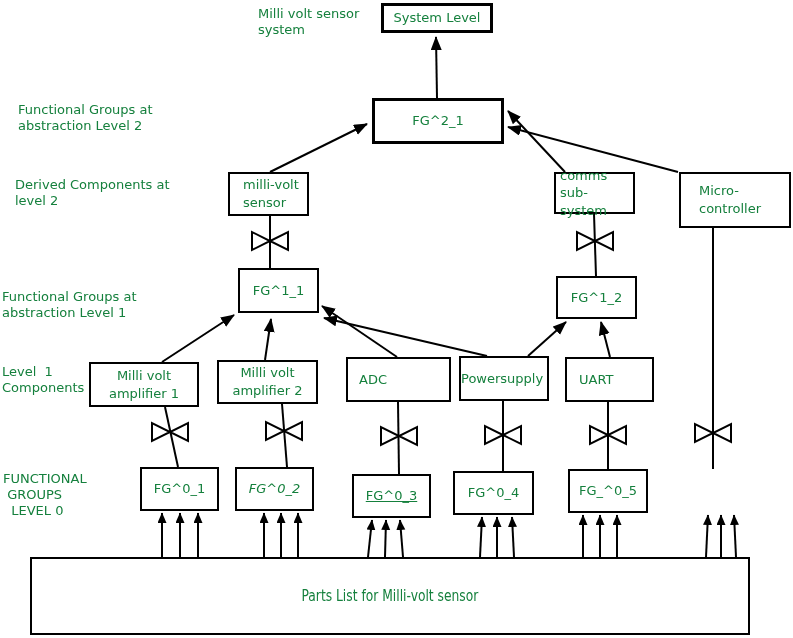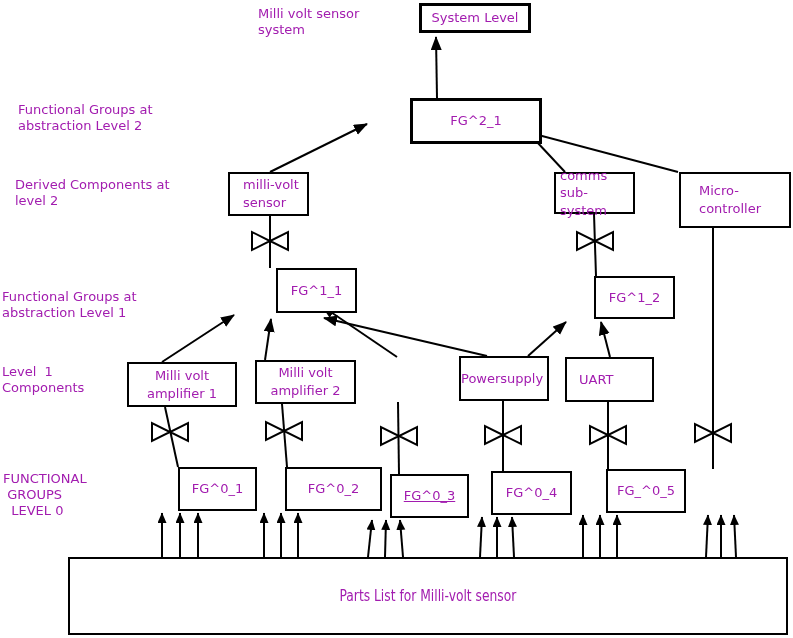--- a/index.html
+++ b/index.html
@@ -1,28 +1,28 @@
 <!DOCTYPE html>
 <html><head>
 <meta charset="utf-8">
 <style>
   html,body { margin:0; padding:0; background:#fff; }
   .canvas {
     position:relative; width:793px; height:638px; background:#ffffff;
     font-family:"DejaVu Sans","Liberation Sans",sans-serif;
-    color:#a21caf; overflow:hidden;
+    color:#15803d; overflow:hidden;
   }
   svg.wires { position:absolute; left:0; top:0; width:793px; height:638px; }
   .node {
     position:absolute; box-sizing:border-box; background:#ffffff;
     border:2px solid #000; display:flex; flex-direction:column;
     justify-content:center; font-size:13px; line-height:1.35;
     white-space:pre-line;
   }
-  .node.c { align-items:center; text-align:center;margin-left:38px; }
+  .node.c { align-items:center; text-align:center; }
   .node.l { align-items:flex-start; text-align:left; }
   .node.bold-border { border-width:3px; }
   .annot {
     position:absolute; font-size:13px; line-height:16px; white-space:pre;
   }
   .parts-text { display:block; transform:scaleX(0.82); transform-origin:center; font-size:15px; }
 </style>
 </head>
 <body>
 
@@ -119,25 +119,26 @@
   <div class="node l" style="left:679px; top:172px; width:112px; height:56px; padding-left:18px;">Micro-
 controller</div>
 
   <div class="node c" style="left:238px; top:268px; width:81px; height:45px;">FG^1_1</div>
   <div class="node c" style="left:556px; top:276px; width:81px; height:43px;">FG^1_2</div>
 
   <div class="node c" style="left:89px;  top:362px; width:110px; height:45px;">Milli volt
 amplifier 1</div>
   <div class="node c" style="left:217px; top:360px; width:101px; height:44px;">Milli volt
 amplifier 2</div>
+  <div class="node l" style="left:346px; top:357px; width:105px; height:45px; padding-left:11px;">ADC</div>
   <div class="node l" style="left:459px; top:356px; width:90px;  height:45px; ">Powersupply</div>
   <div class="node l" style="left:565px; top:357px; width:89px;  height:45px; padding-left:12px;">UART</div>
 
   <div class="node c" style="left:140px; top:467px; width:79px; height:44px;">FG^0_1</div>
-  <div class="node c" style="left:247px; top:467px; width:97px; height:44px;">FG^0_2</div>
+  <div class="node c" style="left:235px; top:467px; width:79px; height:44px;font-style:italic;">FG^0_2</div>
   <div class="node c" style="left:352px; top:474px; width:79px; height:44px;text-decoration:underline;">FG^0_3</div>
   <div class="node c" style="left:453px; top:471px; width:81px; height:44px;">FG^0_4</div>
   <div class="node c" style="left:568px; top:469px; width:80px; height:44px;">FG_^0_5</div>
 
   <div class="node c" style="left:30px; top:557px; width:720px; height:78px;text-align:right;">
     <span class="parts-text">Parts List for Milli-volt sensor</span>
   </div>
 
 </div>
 

